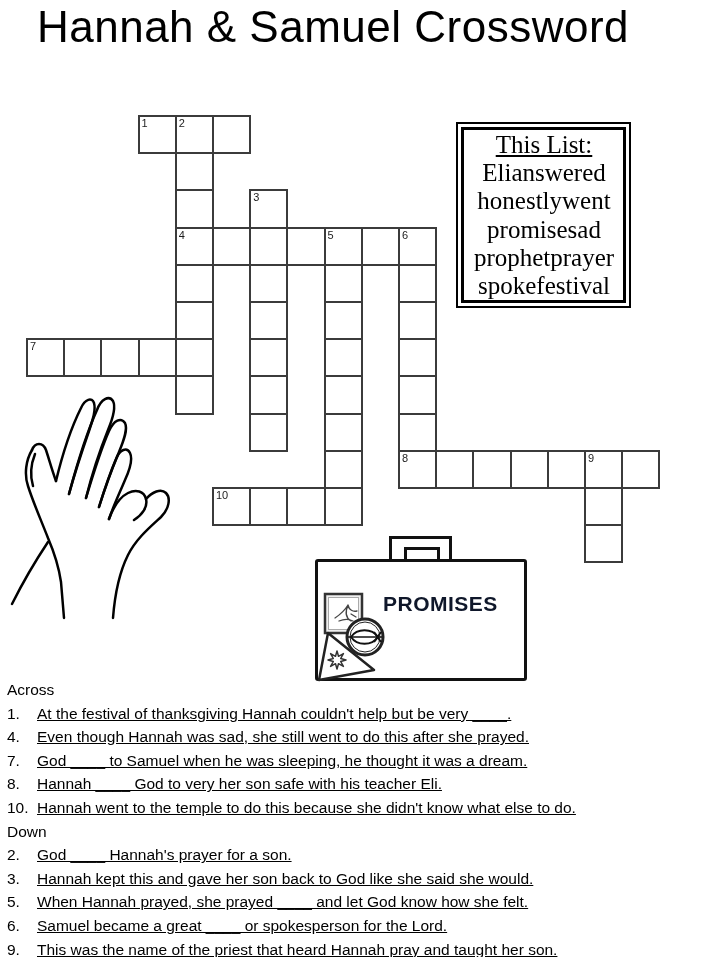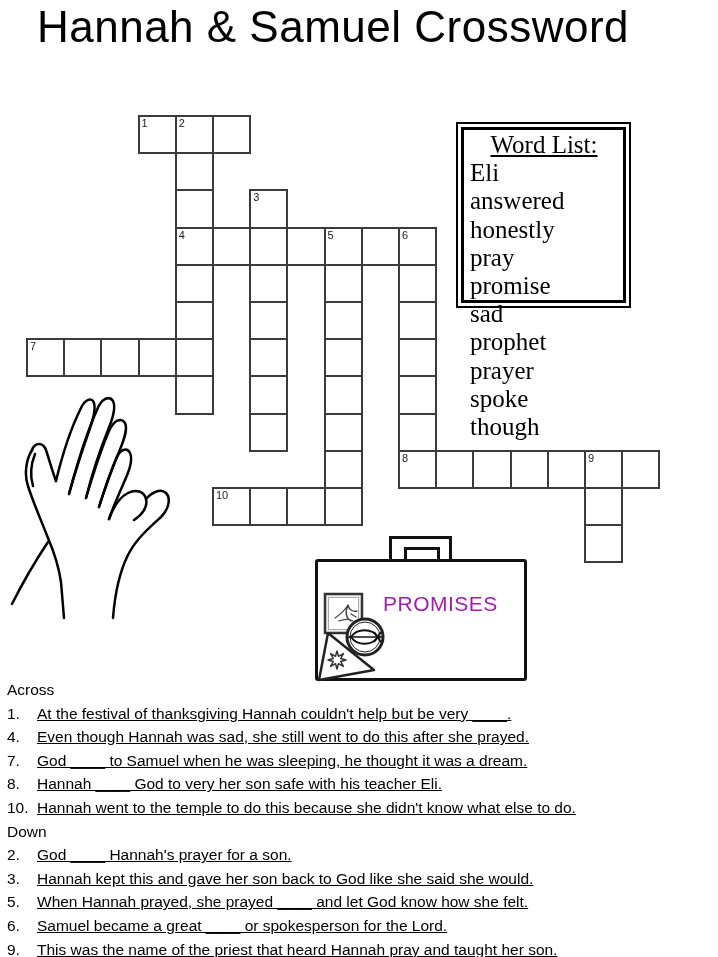--- a/index.html
+++ b/index.html
@@ -17,35 +17,35 @@
   .cell .num{position:absolute;top:0px;left:2px;font-size:11px;line-height:13px;
         color:#1c1c1c;font-family:"Liberation Sans",sans-serif;}
 
   
   .wordlist{position:absolute;left:456px;top:122px;width:175px;height:186px;
         box-sizing:border-box;border:2px solid #000;padding:3px;background:#fff;}
   .wordlist-inner{box-sizing:border-box;height:100%;border:3px solid #000;
         padding:1px 5px 0 6px;font-family:"Liberation Serif",serif;
         font-size:25px;line-height:28.2px;}
   .wl-title{text-align:center;text-decoration:underline;}
-  .wl-row{display:flex;justify-content:center;flex-direction:column;}
+  .wl-row{display:flex;justify-content:center;}
 
   
   .hands{position:absolute;left:2px;top:386px;}
   .bc-stickers{position:absolute;left:315px;top:588px;}
 
   
   .bc-handle{position:absolute;left:389px;top:536px;width:63px;height:26px;
         box-sizing:border-box;border:3px solid #111;background:#fff;}
   .bc-hole{position:absolute;left:404px;top:547px;width:36px;height:15px;
         box-sizing:border-box;border:3px solid #111;background:#fff;}
   .bc-body{position:absolute;left:315px;top:559px;width:212px;height:122px;
         box-sizing:border-box;border:3px solid #111;border-radius:3px;background:#fff;}
-  .bc-label{position:absolute;left:383px;top:592px;font-size:21px;font-weight:normal;
-        letter-spacing:0.5px;color:#a21caf;}
+  .bc-label{position:absolute;left:383px;top:592px;font-size:21px;font-weight:bold;
+        letter-spacing:0.5px;color:#0f172a;}
 
   
   .clues{position:absolute;left:7px;top:678px;width:708px;
         font-size:15.5px;line-height:23.6px;}
   .clue-header{font-weight:normal;}
   .clue{display:flex;white-space:nowrap;}
   .clue-num{flex:0 0 30px;}
   .clue-text{flex:1 1 auto;text-decoration:underline;}
 </style>
 </head>
@@ -123,40 +123,40 @@
       <div class="cell" style="left: 584px; top: 524.2px;"></div>
       <div class="cell" style="left: 212px; top: 487px;">
         <span class="num">10</span>
       </div>
       <div class="cell" style="left: 249.2px; top: 487px;"></div>
       <div class="cell" style="left: 286.4px; top: 487px;"></div>
     </div>
 
   <div class="wordlist">
     <div class="wordlist-inner">
-      <div class="wl-title">Word List:</div>
+      <div class="wl-title">This List:</div>
       <div class="wl-row">
         <span>Eli</span>
         <span>answered</span>
       </div>
       <div class="wl-row">
         <span>honestly</span>
-        <span>pray</span>
+        <span>went</span>
       </div>
       <div class="wl-row">
         <span>promise</span>
         <span>sad</span>
       </div>
       <div class="wl-row">
         <span>prophet</span>
         <span>prayer</span>
       </div>
       <div class="wl-row">
         <span>spoke</span>
-        <span>though</span>
+        <span>festival</span>
       </div>
     </div>
   </div>
 
   <svg class="hands" width="180" height="235" viewBox="0 0 180 235" fill="none" stroke="#000" stroke-width="2.5" stroke-linecap="round" stroke-linejoin="round">
     <path d="M10,218 C22,194 34,174 46,156"></path>
     <path d="M30,64 C24,74 22,88 26,100 C31,116 39,134 46,152 C52,166 57,182 59,196 L62,232"></path>
     <path d="M30,64 C33,56 41,56 44,64 C47,73 50,84 54,95"></path>
     <path d="M33,68 C29,78 28,90 31,100"></path>
     <path d="M54,95 C60,70 70,40 79,22 C83,13 90,11 92,17 C94,24 91,33 87,45 C80,65 72,90 67,108"></path>

